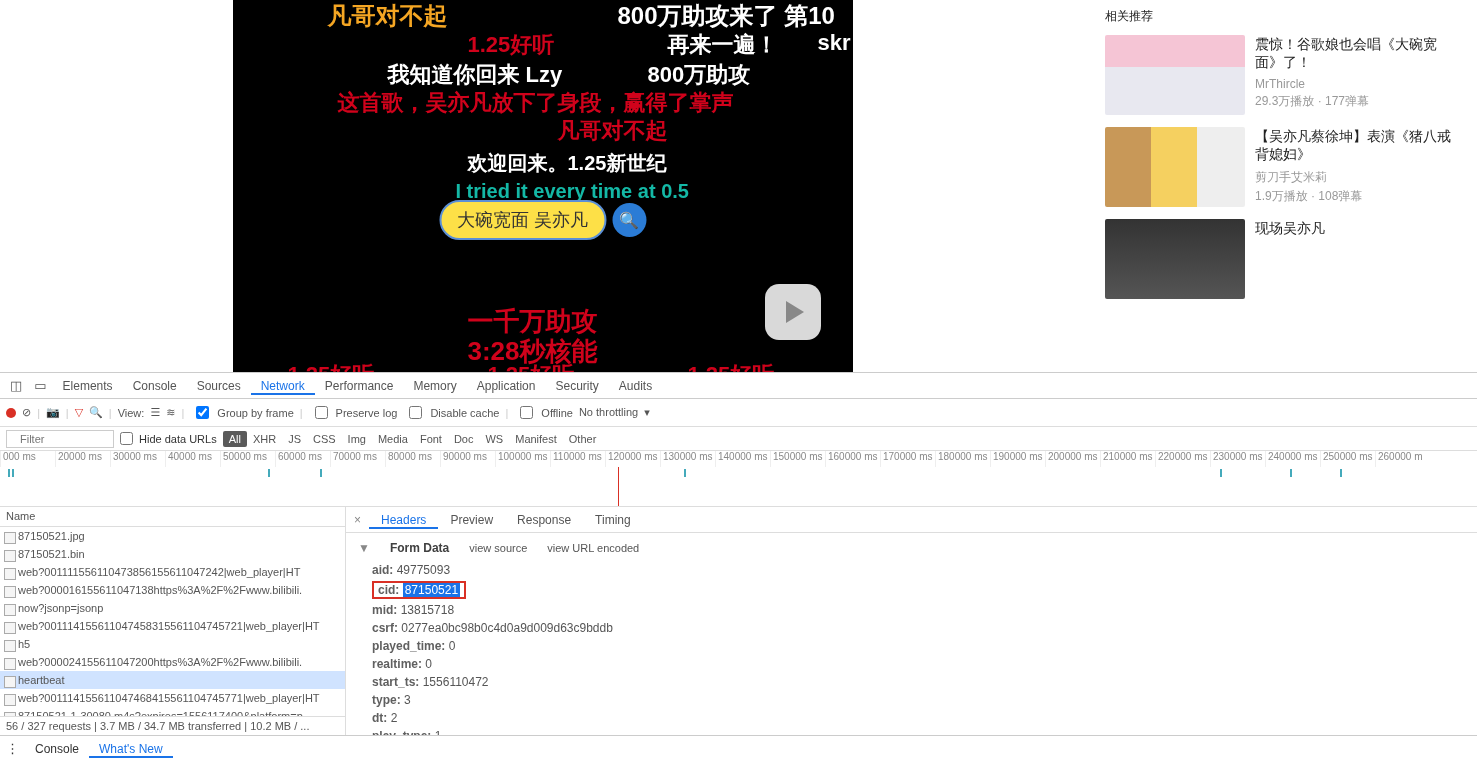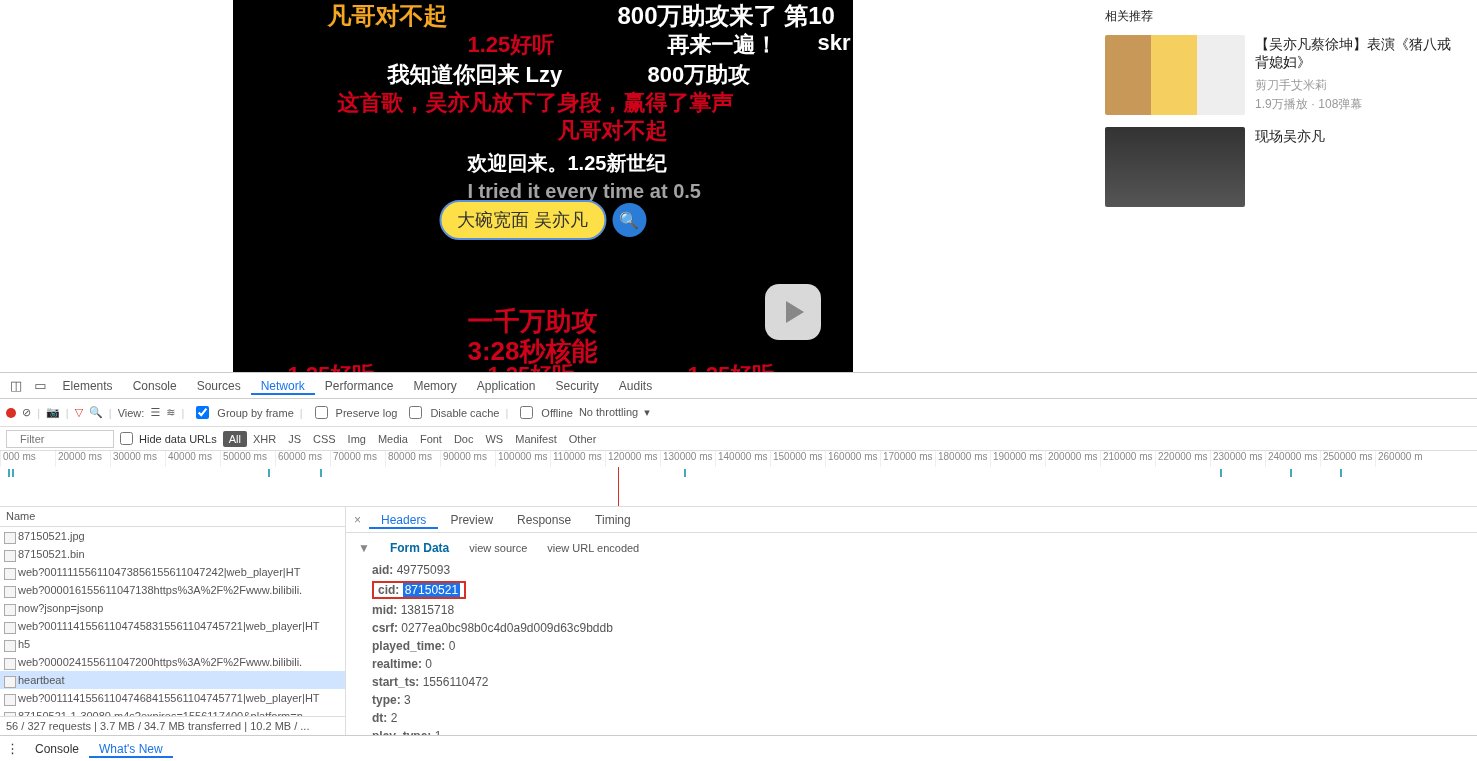--- a/index.html
+++ b/index.html
@@ -52,21 +52,21 @@
 .req-item::before { content:""; position:absolute; left:4px; top:5px; width:10px; height:10px; border:1px solid #aaa; background:#f5f5f5; }
 .req-item.sel { background:#d0e3ff; }
 .req-foot { border-top:1px solid #ddd; padding:3px 6px; font-size:11px; color:#555; white-space:nowrap; }
 .detail { flex:1; display:flex; flex-direction:column; }
 .detail-tabs { display:flex; height:26px; border-bottom:1px solid #ddd; align-items:center; }
 .detail-tabs .x { padding:0 8px; color:#888; cursor:pointer; }
 .d-tab { padding:0 12px; line-height:26px; font-size:12px; color:#555; cursor:pointer; }
 .d-tab.active { color:#1a73e8; border-bottom:2px solid #1a73e8; }
 .detail-body { flex:1; overflow:auto; padding:8px 12px; font-size:12px; font-family:Consolas,monospace; }
 .fd-head { display:flex; align-items:center; gap:20px; margin-bottom:6px; }
-.fd-head .t { font-weight:bold; color:#0369a1; }
+.fd-head .t { font-weight:bold; color:#404040; }
 .fd-head .lnk { color:#555; cursor:pointer; font-family:Arial; font-size:11px; }
 .fd-row { padding:2px 0 2px 14px; color:#555; }
 .fd-row b { color:#606060; font-weight:bold; }
 .fd-row .hl { background:#1a73e8; color:#fff; padding:0 2px; }
 .fd-row.boxed { display:inline-block; }
 .fd-row.boxed .box { border:2px solid #d93025; padding:0 4px; display:inline-block; }
 .drawer { height:26px; border-top:1px solid #ccc; display:flex; align-items:center; font-size:12px; }
 .drawer .dt-tab { line-height:26px; }
 </style>
 </head>
@@ -79,40 +79,48 @@
           <div class="dm" style="color: rgb(245, 166, 35); top: 0px; left: 95px; font-size: 24px;">凡哥对不起</div>
           <div class="dm" style="color: rgb(255, 255, 255); top: 0px; left: 385px; font-size: 24px;">800万助攻来了 第10</div>
           <div class="dm" style="color: rgb(208, 2, 27); top: 30px; left: 235px; font-size: 22px;">1.25好听</div>
           <div class="dm" style="color: rgb(255, 255, 255); top: 30px; left: 435px; font-size: 22px;">再来一遍！</div>
           <div class="dm" style="color: rgb(255, 255, 255); top: 30px; left: 585px; font-size: 22px;">skr</div>
           <div class="dm" style="color: rgb(255, 255, 255); top: 60px; left: 155px; font-size: 22px;">我知道你回来 Lzy</div>
           <div class="dm" style="color: rgb(255, 255, 255); top: 60px; left: 415px; font-size: 22px;">800万助攻</div>
           <div class="dm" style="color: rgb(208, 2, 27); top: 88px; left: 105px; font-size: 22px;">这首歌，吴亦凡放下了身段，赢得了掌声</div>
           <div class="dm" style="color: rgb(208, 2, 27); top: 116px; left: 325px; font-size: 22px;">凡哥对不起</div>
           <div class="dm" style="color: rgb(255, 255, 255); top: 150px; left: 235px; font-size: 20px;">欢迎回来。1.25新世纪</div>
-          <div class="dm" style="color: #a3a3a3; top: 180px; left: 235px; font-size: 20px;">I tried it every time at 0.5</div>
+          <div class="dm" style="color: #14b8a6; top: 180px; left: 223px; font-size: 20px;">I tried it every time at 0.5</div>
           <div class="dm" style="color: rgb(208, 2, 27); top: 304px; left: 235px; font-size: 26px;">一千万助攻</div>
           <div class="dm" style="color: rgb(208, 2, 27); top: 334px; left: 235px; font-size: 26px;">3:28秒核能</div>
           <div class="dm" style="color: rgb(208, 2, 27); top: 360px; left: 55px; font-size: 22px;">1.25好听</div>
           <div class="dm" style="color: rgb(208, 2, 27); top: 360px; left: 255px; font-size: 22px;">1.25好听</div>
           <div class="dm" style="color: rgb(208, 2, 27); top: 360px; left: 455px; font-size: 22px;">1.25好听</div>
         </div>
       <div class="dm-search">
         <div class="dm-search-box">大碗宽面 吴亦凡</div>
         <div class="dm-search-btn">
           <span>🔍</span>
         </div>
       </div>
 
       <div class="pbtn"></div>
     </div>
   </div>
   <div class="sidebar">
     <div class="sb-title">相关推荐</div>
     <div id="recs">
+        <div class="rec">
+          <div class="rec-thumb t2"></div>
+  <div class="rec-info">
+    <div class="rec-title">震惊！谷歌娘也会唱《大碗宽面》了！</div>
+    <div class="rec-up">MrThircle</div>
+    <div class="rec-stats">29.3万播放 · 177弹幕</div>
+  </div>
+        </div>
         <div class="rec">
           <div class="rec-thumb t3"></div>
   <div class="rec-info">
     <div class="rec-title">【吴亦凡蔡徐坤】表演《猪八戒背媳妇》</div>
     <div class="rec-up">剪刀手艾米莉</div>
     <div class="rec-stats">1.9万播放 · 108弹幕</div>
   </div>
         </div>
         <div class="rec">
           <div class="rec-thumb t4"></div>

